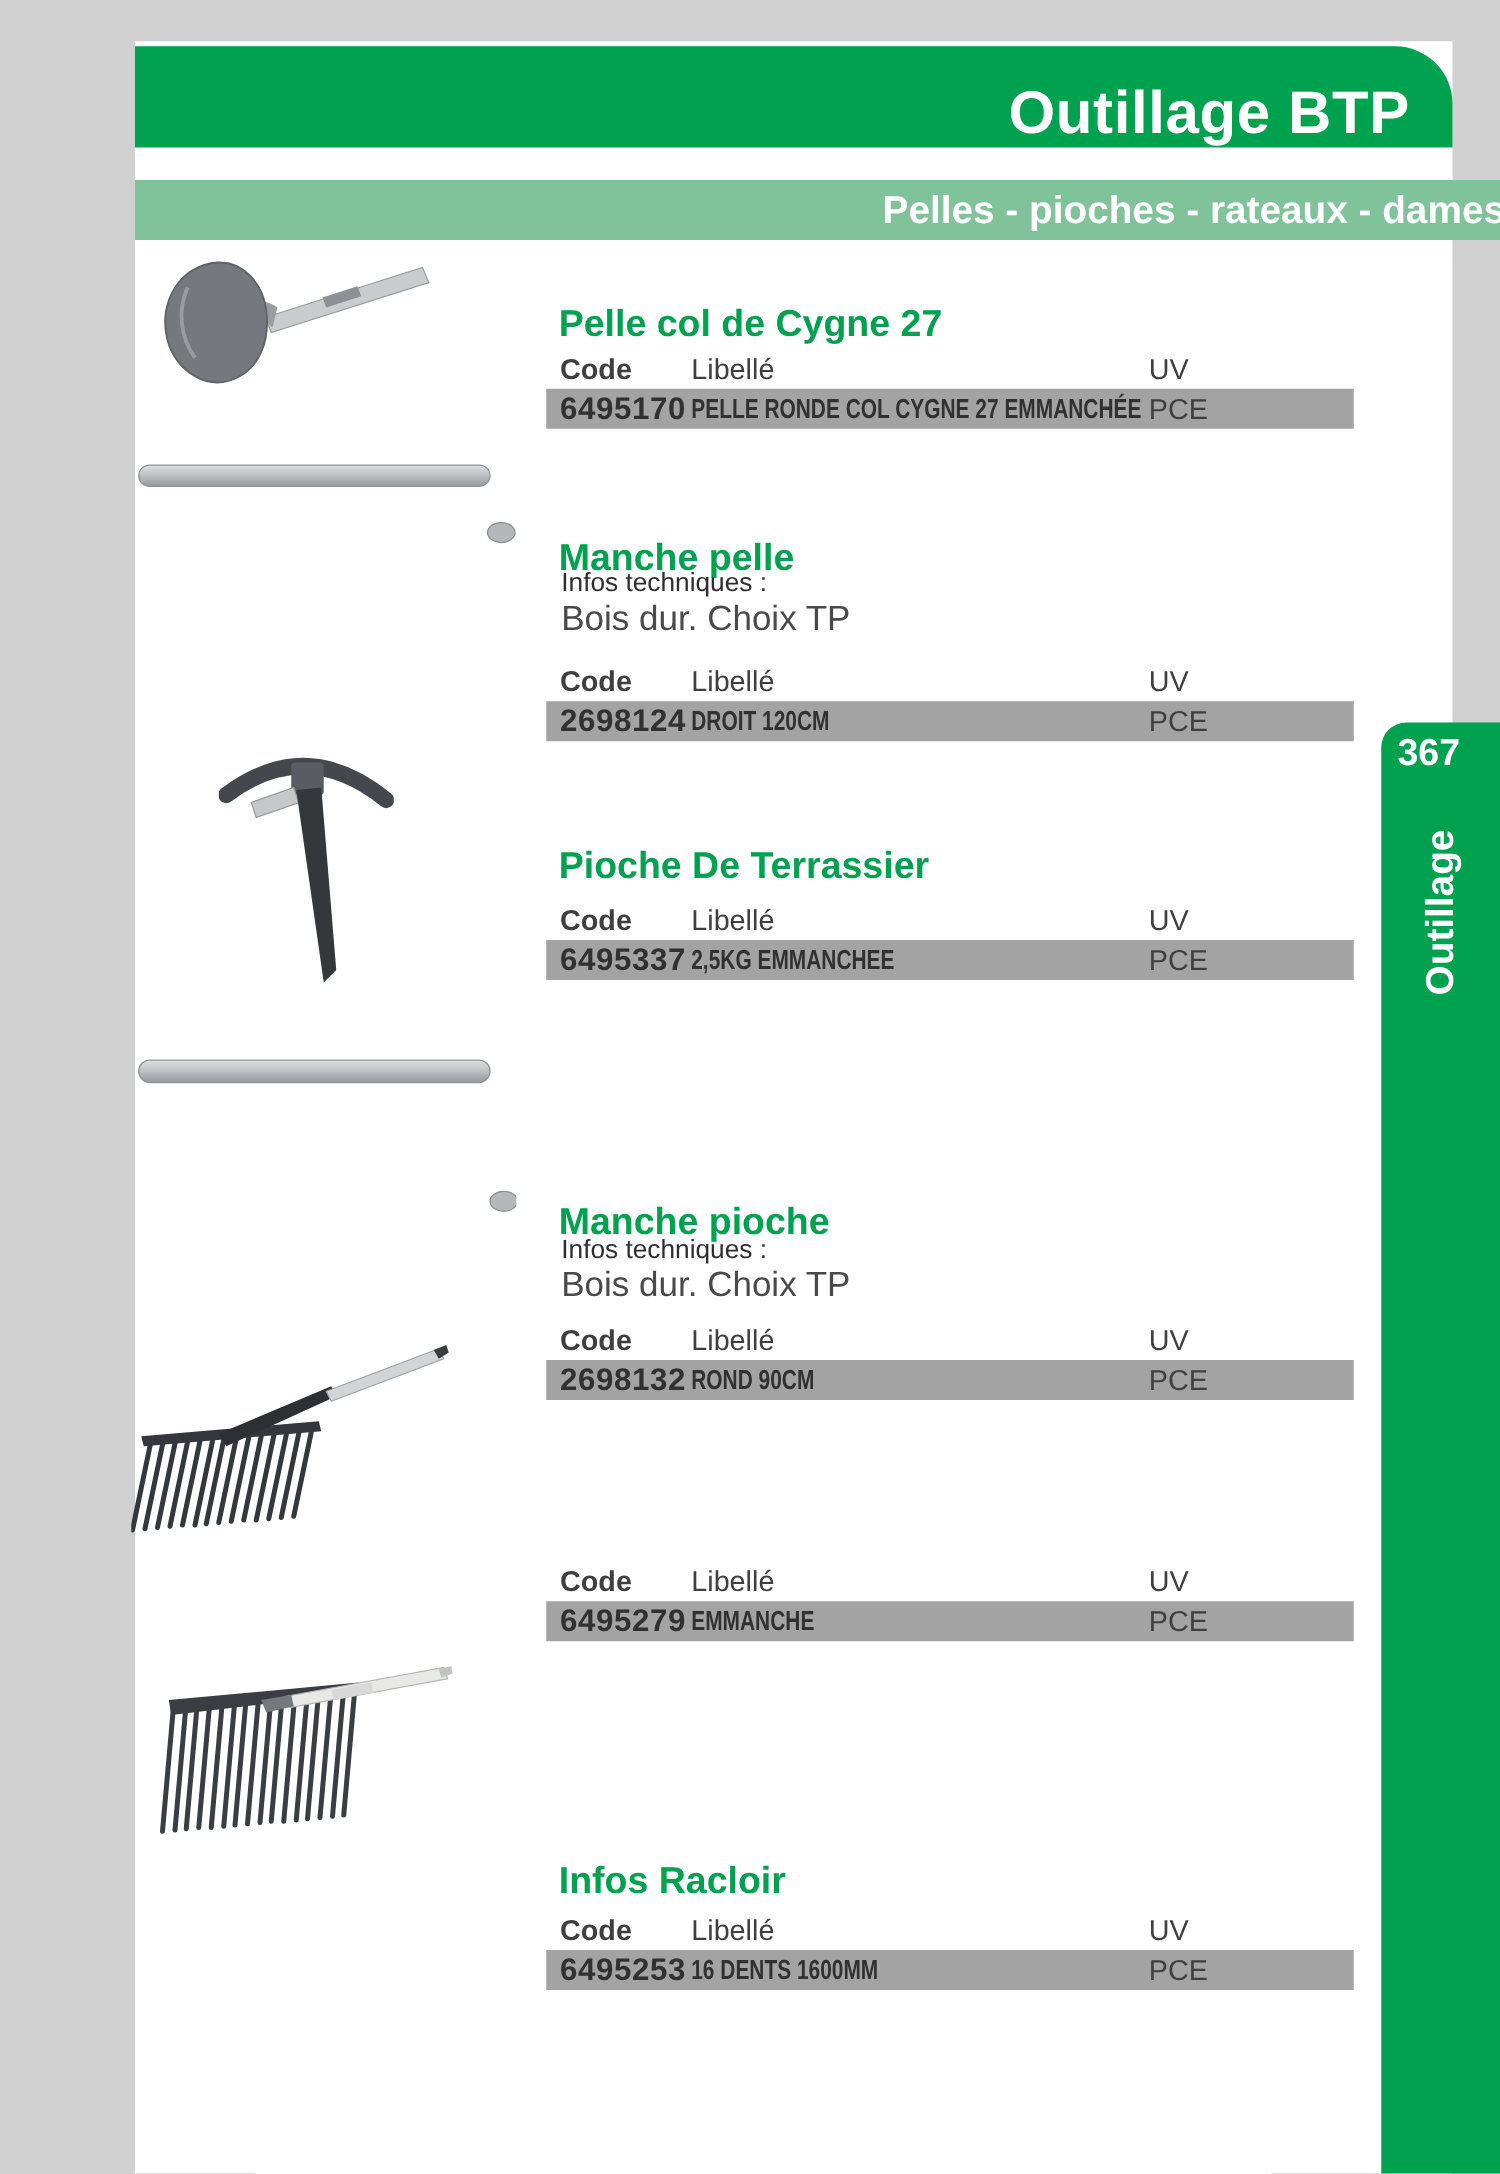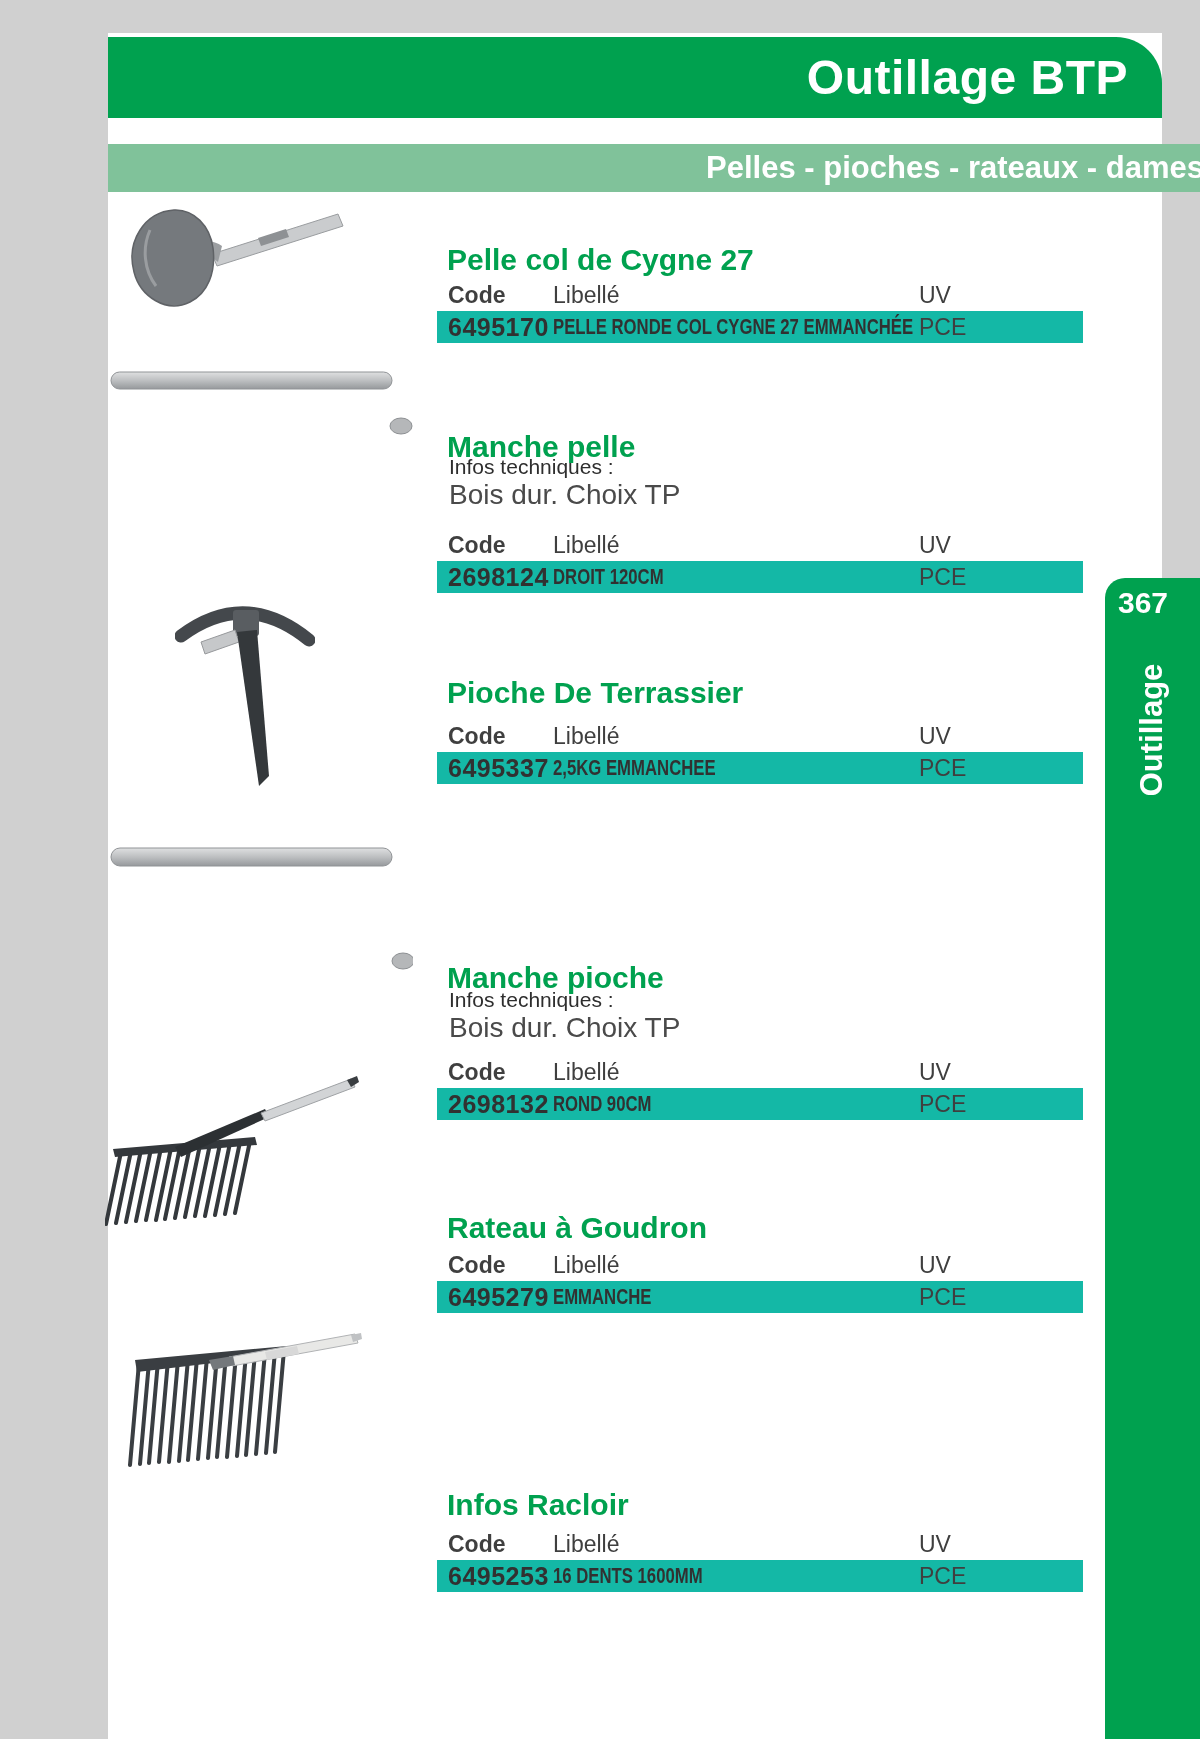--- a/index.html
+++ b/index.html
@@ -1,21 +1,21 @@
 <!DOCTYPE html>
 <html><head>
 <meta charset="utf-8">
 <style>
   html,body { margin:0; padding:0; background:#d0d0d0; font-family:"Liberation Sans",sans-serif; }
   .canvas { position:relative; width:1200px; height:1739px; background:#d0d0d0; overflow:hidden; }
   .page { position:absolute; left:108px; top:33px; width:1054px; height:1706px; background:#ffffff; }
 
   
   .header-bar { position:absolute; left:108px; top:37px; width:1054px; height:81px; background:#00a14f;
-    border-top-right-radius:46px; display:flex; align-items:center; justify-content:flex-end;
+    border-top-right-radius:46px; display:flex; align-items:flex-end; justify-content:flex-end;
     padding-right:34px; box-sizing:border-box; }
   .header-bar .ttl { color:#fff; font-size:48px; font-weight:bold; letter-spacing:0.5px; }
 
   .banner { position:absolute; left:108px; top:144px; width:1124px; height:48px; background:#80c29a;
     border-radius:0 13px 13px 0; display:flex; align-items:center; justify-content:flex-end;
     padding-right:28px; box-sizing:border-box; }
   .banner .bl { color:#fff; font-size:31px; font-weight:bold; }
 
   
   .side-tab { position:absolute; left:1105px; top:578px; width:95px; height:1161px; background:#00a14f;
@@ -33,21 +33,21 @@
   .infos { position:absolute; left:449px; }
   #s2-infos{top:455px} #s4-infos{top:988px}
   .infos-label { font-size:21px; font-weight:normal; color:#2e2e2e; line-height:24px; }
   .infos-value { font-size:28px; color:#4a4a4a; line-height:24px; margin-top:4px; }
 
   .ptable { position:absolute; left:437px; width:646px; }
   #s1-table{top:283px} #s2-table{top:533px} #s3-table{top:724px}
   #s4-table{top:1060px} #s5-table{top:1253px} #s6-table{top:1532px}
   .thead { display:flex; height:26px; align-items:flex-end; }
   .thead span { font-size:23px; color:#3f3f3f; }
-  .trow { display:flex; height:32px; align-items:center; background:#14b8a6; margin-top:2px; }
+  .trow { display:flex; height:32px; align-items:center; background:#a3a3a3; margin-top:2px; }
   .col-code { width:116px; padding-left:11px; box-sizing:border-box;font-weight:bold; }
   .col-lib  { width:362px; box-sizing:border-box; display:flex; align-items:center; }
   .col-uv   { width:168px; padding-left:4px; box-sizing:border-box; }
   .code-val { font-weight:bold; font-size:25px; color:#313131; letter-spacing:0.5px; }
   .lib-text { font-weight:bold; font-size:22px; color:#313131; display:inline-block;
     transform:scaleX(0.76); transform-origin:left center; white-space:nowrap; }
   .uv-val { font-size:23px; color:#3f3f3f; }
 
   .photo { position:absolute; }
   #ph1{left:120px; top:190px;} #ph2{left:105px; top:362px;} #ph3{left:175px; top:580px;}
@@ -195,21 +195,20 @@
     </div>
     <div class="trow">
       <span class="col-code code-val">2698132</span>
       <span class="col-lib">
           <span class="lib-text">ROND 90CM</span>
         </span>
       <span class="col-uv uv-val">PCE</span>
     </div>
   </div>
 
-  <h2 id="s5-title" class="ptitle">Rateau à Goudron</h2>
   <div id="s5-table" class="ptable">
     <div class="thead">
       <span class="col-code">Code</span>
       <span class="col-lib">Libellé</span>
       <span class="col-uv">UV</span>
     </div>
     <div class="trow">
       <span class="col-code code-val">6495279</span>
       <span class="col-lib">
           <span class="lib-text">EMMANCHE</span>

